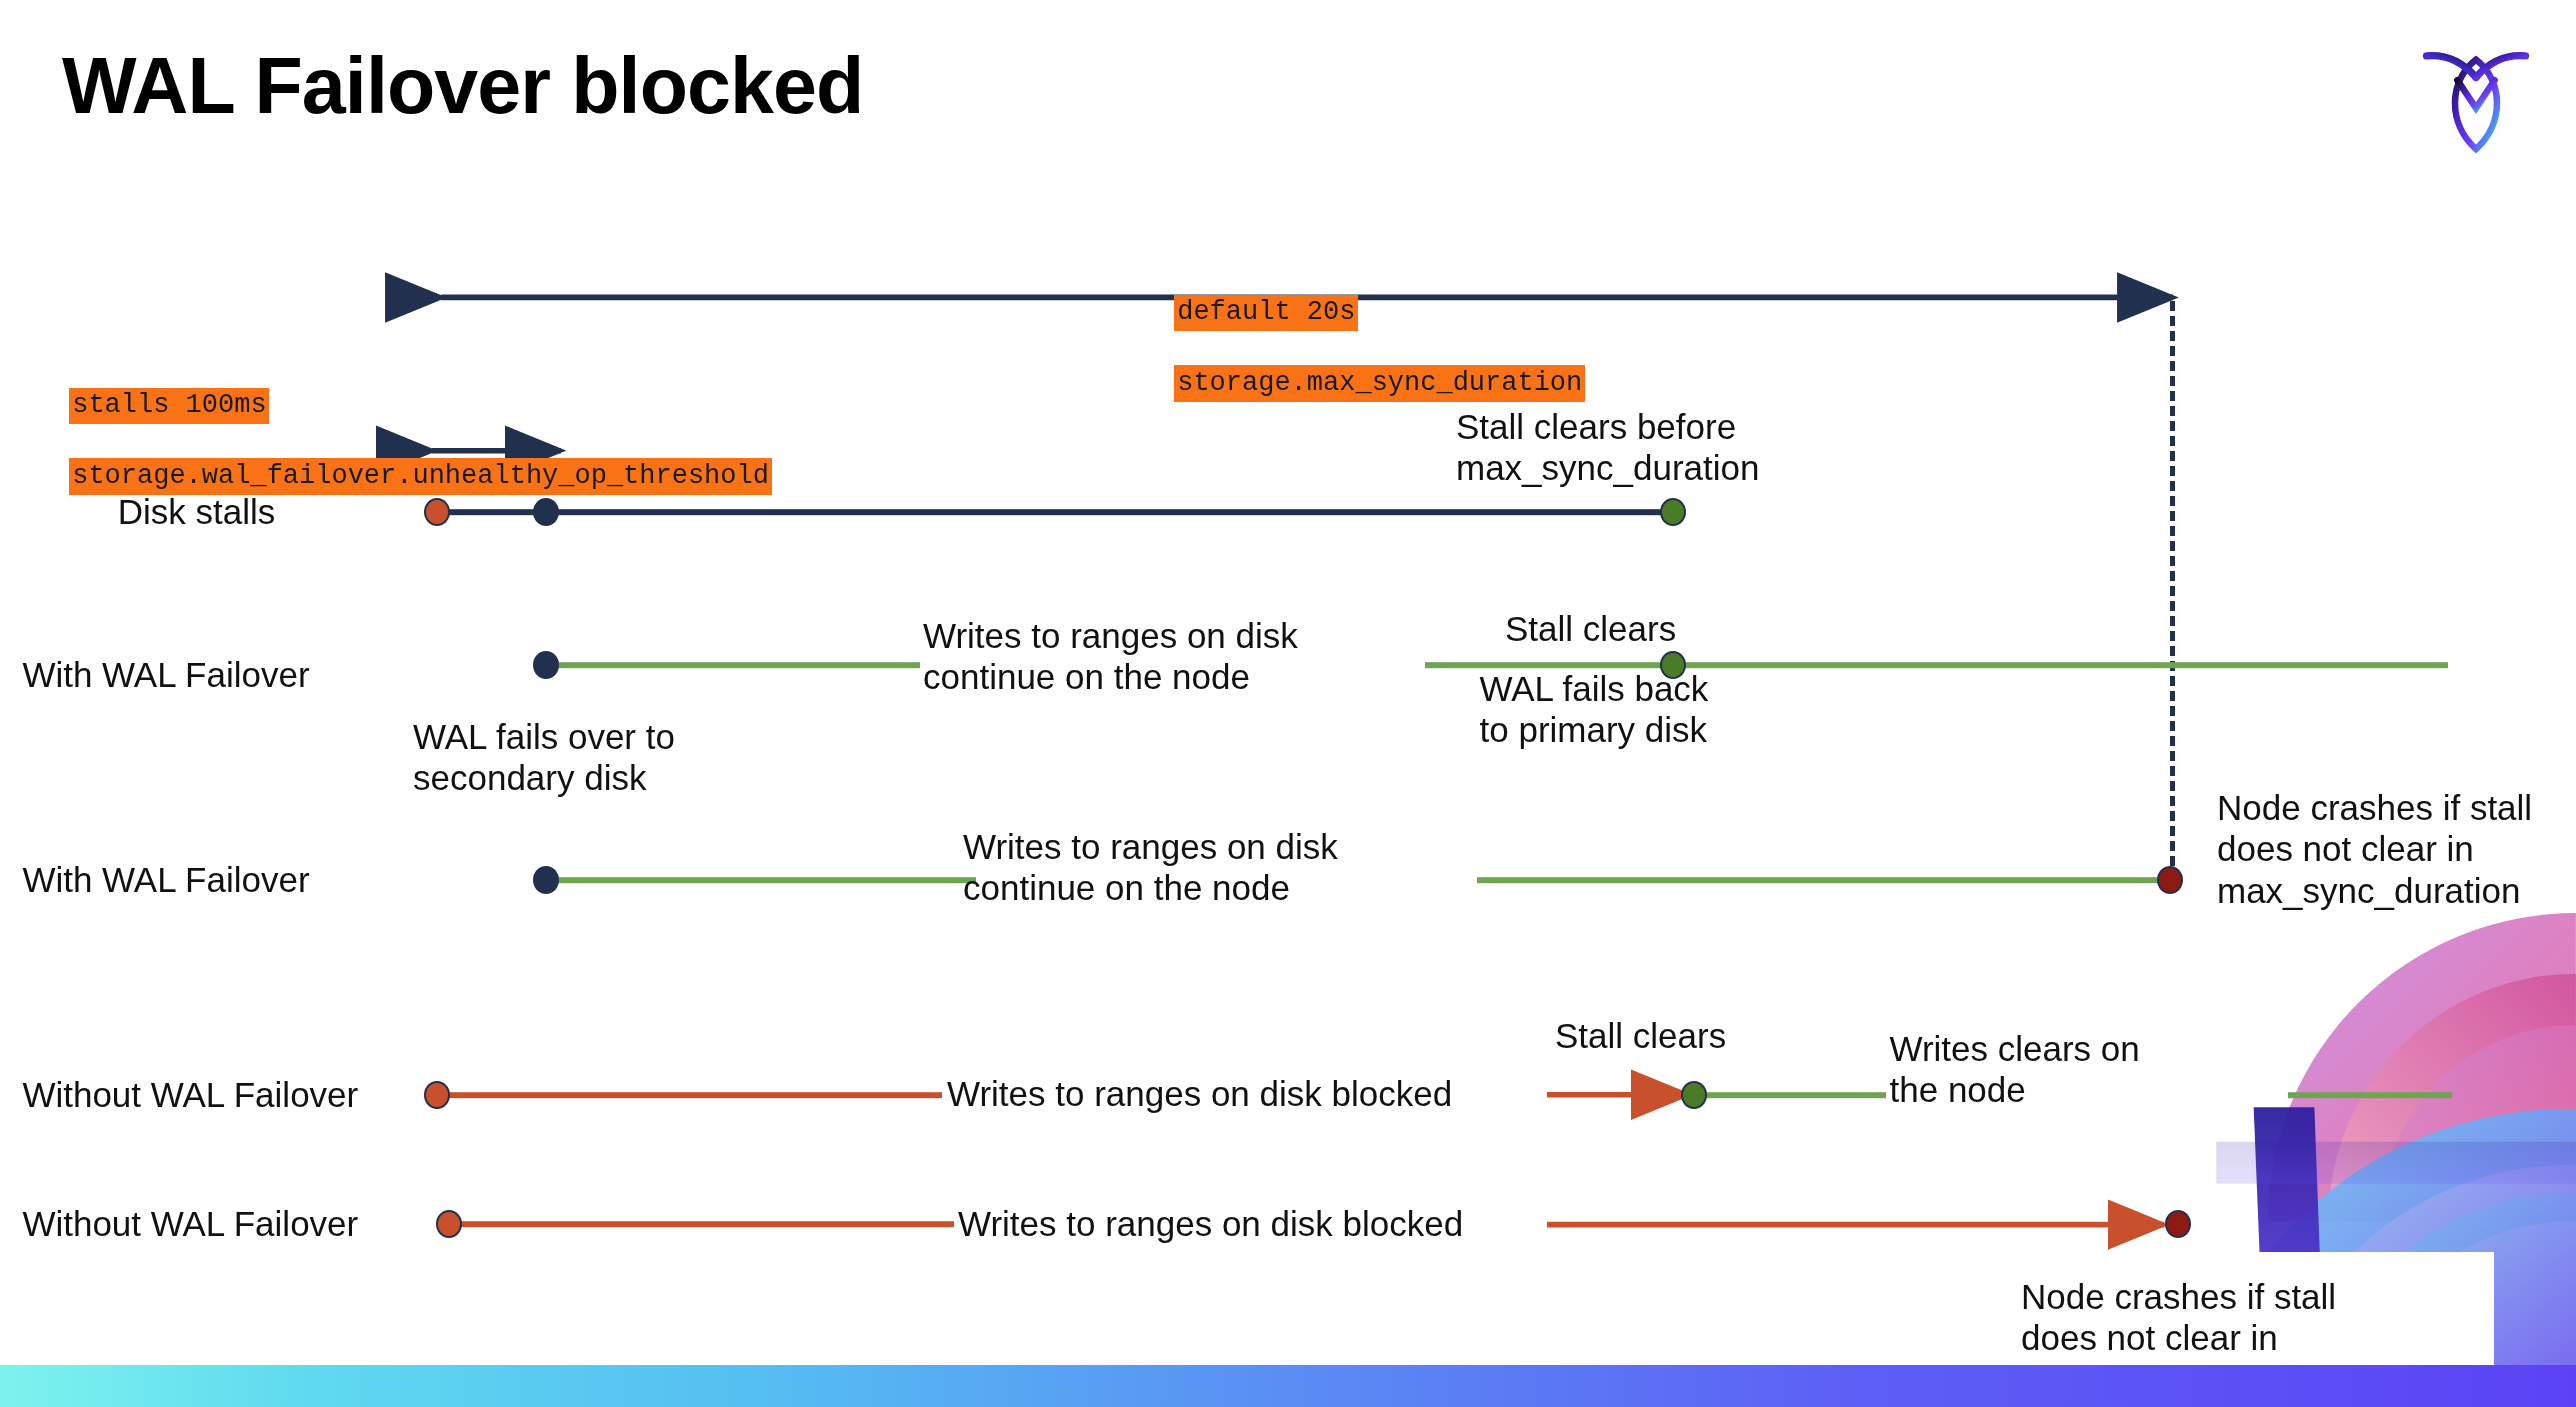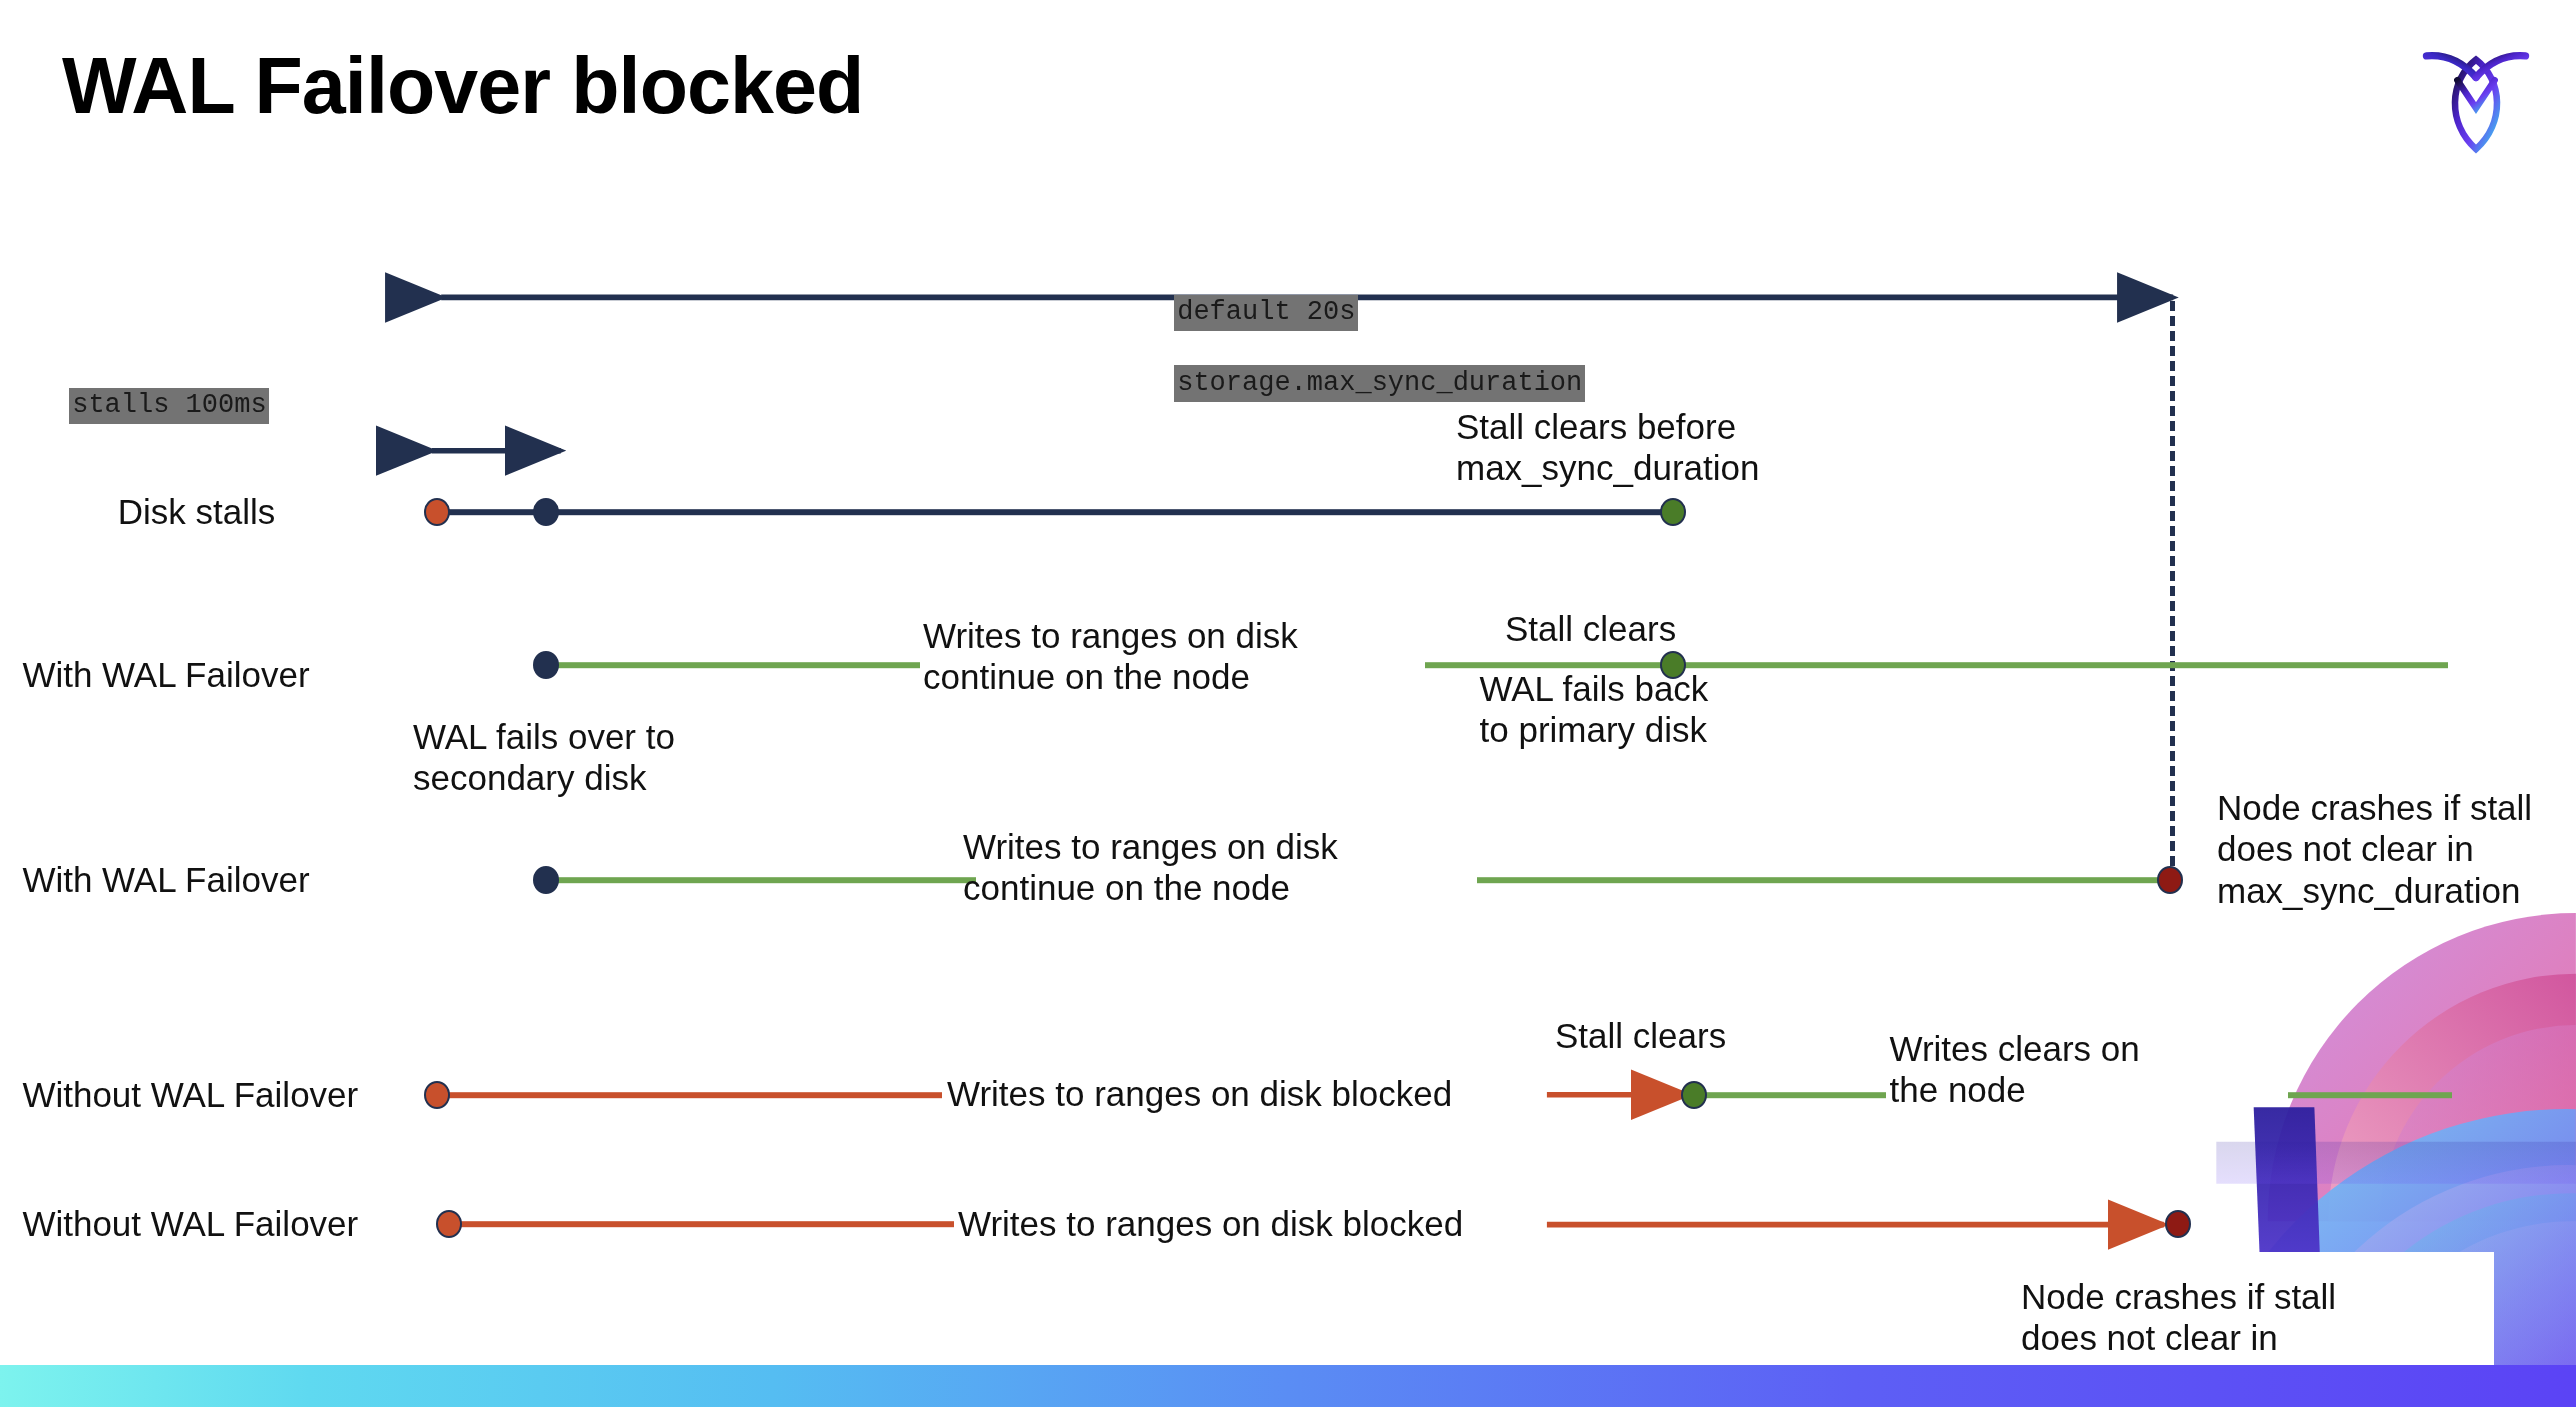--- a/index.html
+++ b/index.html
@@ -86,21 +86,21 @@
 
   .code-chip {
     position: absolute;
     font-family: "Liberation Mono", monospace;
     font-size: 27px;
     line-height: 1.28;
     color: #1a1a1a;
     white-space: pre;
   }
   .code-chip span {
-    background: #737373;
+    background: #f97316;
     display: inline-block;
     padding: 0.9px 2.8px;
   }
 
   .seg {
     position: absolute;
     height: 5.6px;
     transform: translateY(-50%);
   }
   .seg.navy  { background: #22304f; }
@@ -246,20 +246,21 @@
 
 <div class="dashed-v" style="left:2170px; top:301px; height:580px;"></div>
 
 <div class="code-chip" style="left:1142px; top:260px;">
   <span>default 20s</span><br>
   <span>storage.max_sync_duration</span>
 </div>
 
 <div class="code-chip" style="left:37px; top:353px;">
   <span>stalls 100ms</span><br>
+  <span>storage.wal_failover.unhealthy_op_threshold</span>
 </div>
 
 <div class="rowlabel r" style="left:0px; width:393px; top:512px;">Disk stalls</div>
 
 <div class="seg navy" style="left:437px; top:512px; width:1236px;"></div>
 <div class="dot red" style="left:437px; top:512px;"></div>
 <div class="dot navy" style="left:546px; top:512px;"></div>
 <div class="dot green" style="left:1673px; top:512px;"></div>
 
 <div class="note c" style="left:1699px; top:406px; width:486px;">Stall clears before

